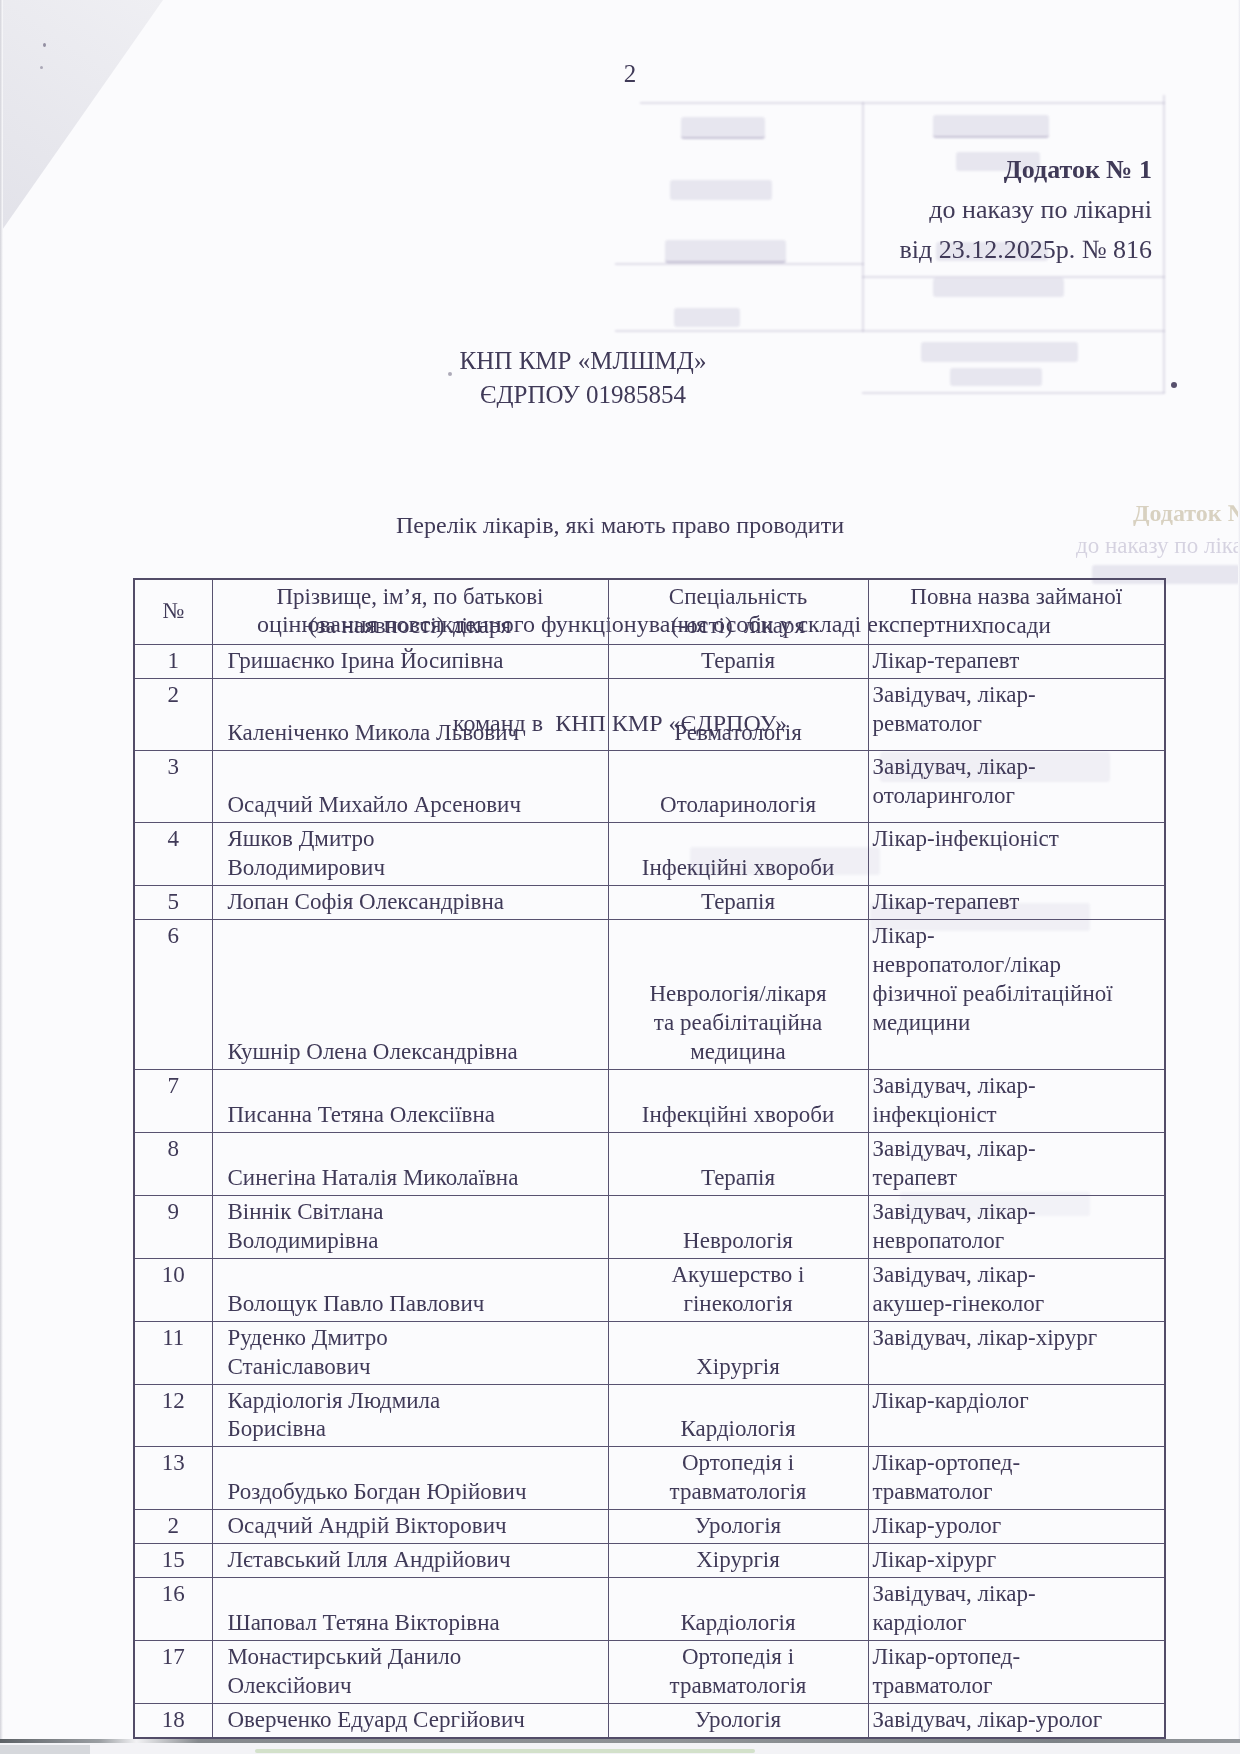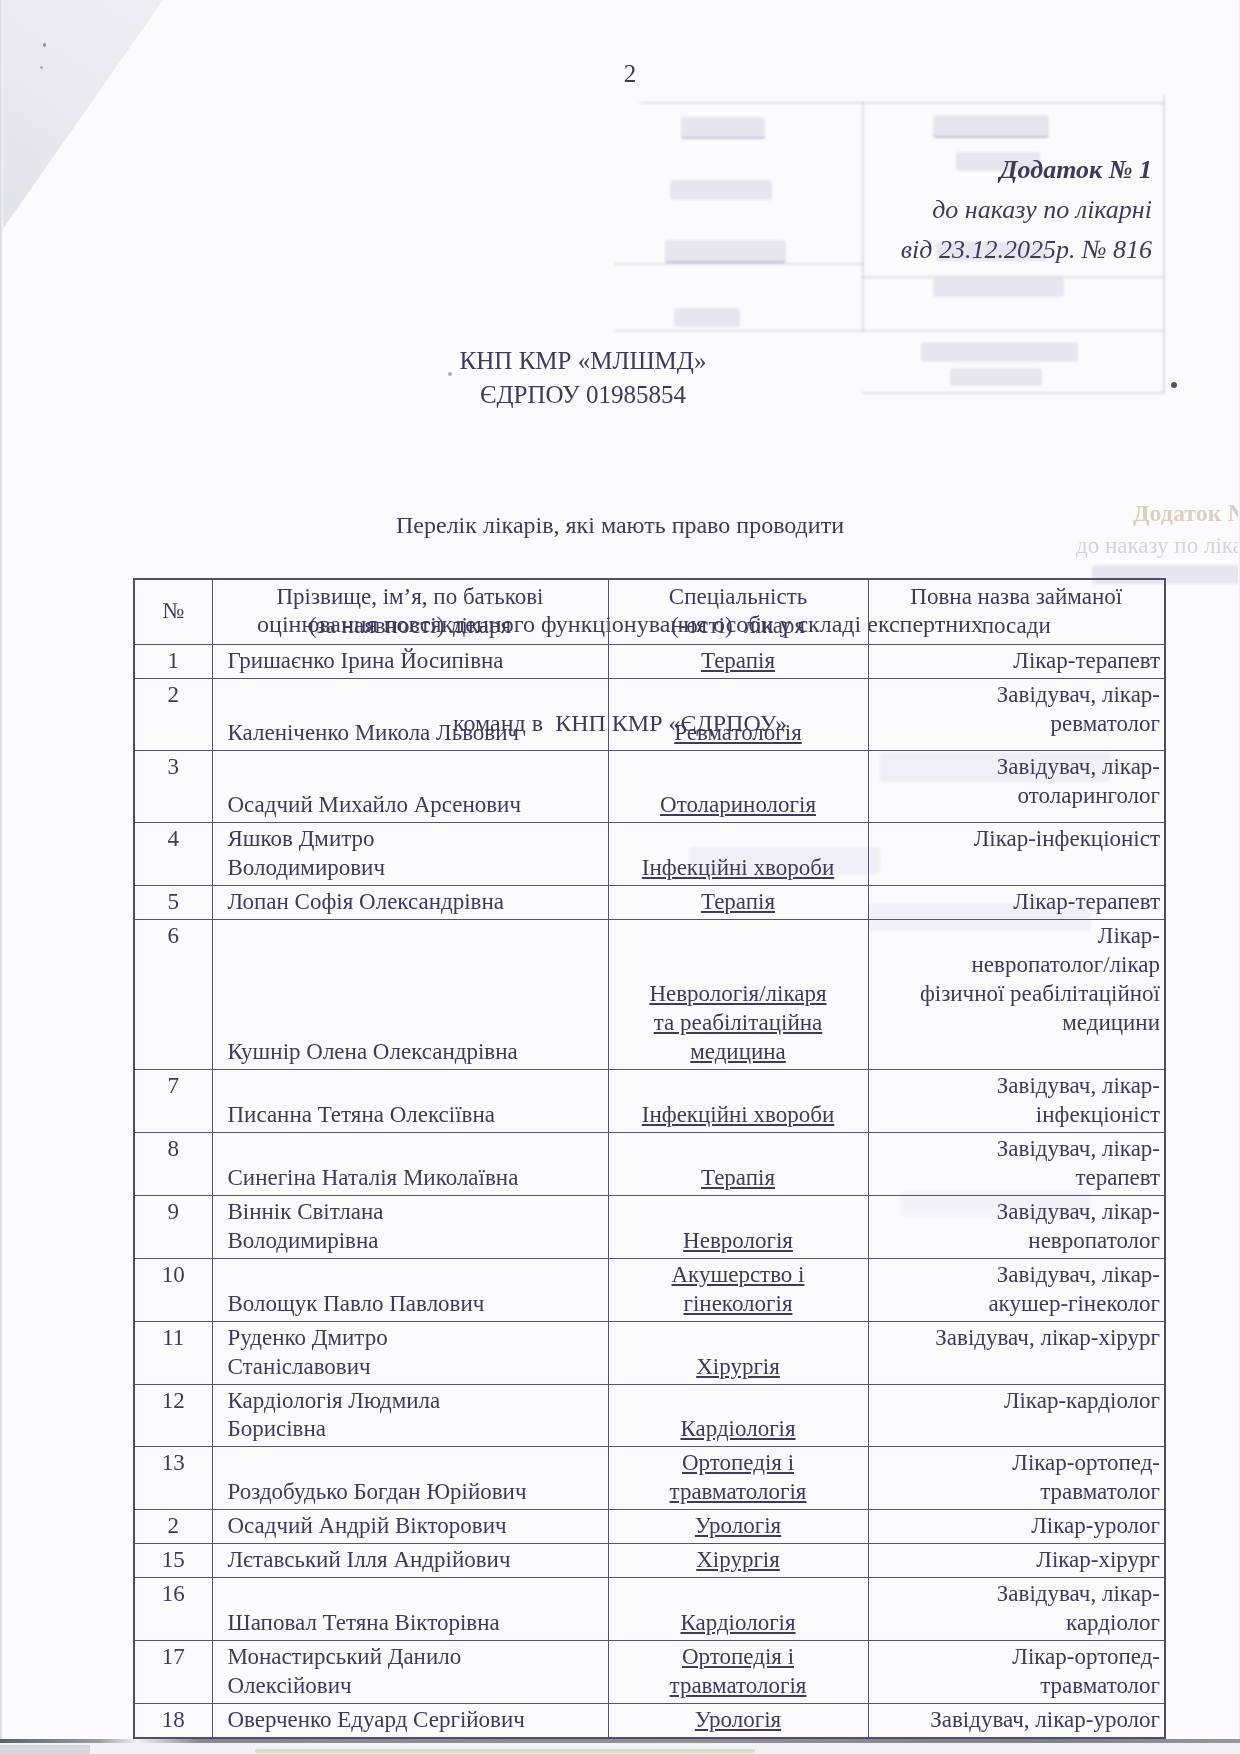--- a/index.html
+++ b/index.html
@@ -27,37 +27,37 @@
   
   .ghost { position:absolute; filter:blur(1.1px); }
   .g-stripe { position:absolute; background:rgba(122,112,160,.15); border-radius:3px; }
   .g-underline { border-bottom:2px solid rgba(122,112,160,.30); }
   .g-line { position:absolute; background:rgba(130,122,165,.22); }
   .ghost-text { position:absolute; filter:blur(.7px); white-space:nowrap; }
   
   .page-number { position:absolute; left:0; top:60px; width:1260px; text-align:center;
     font-size:25px; }
   .appendix { position:absolute; right:88px; top:150px; text-align:right;
-    font-size:26px; line-height:40px;font-style:italic; }
+    font-size:26px; line-height:40px; }
   .appendix .b1 { font-weight:bold; }
   .orgblock { position:absolute; left:133px; top:344px; width:900px; text-align:center;
     font-size:25px; line-height:34px; }
   .titleblock { position:absolute; left:3px; top:443px; width:1234px; text-align:center;
     font-size:24px; line-height:33px; white-space:pre-wrap; }
   .doc-table { position:absolute; left:133px; top:578px; width:1031px;
     border-collapse:collapse; table-layout:fixed; font-size:23px; line-height:1.26;
     color:#403a58; }
   .doc-table th, .doc-table td { border:1.5px solid #585270; white-space:pre-line;
     padding:2px 4px; font-weight:normal; }
   .doc-table { border:2px solid #524c68; }
   .doc-table th { text-align:center; vertical-align:middle; white-space:pre-wrap; padding:3px 4px; }
   .col-num  { text-align:center; vertical-align:top; }
   .col-name { text-align:left; vertical-align:bottom; padding-left:15px !important; }
-  .col-spec { text-align:center; vertical-align:bottom;text-decoration:underline; }
-  .col-pos  { text-align:right; vertical-align:top;margin-left:42px; }
+  .col-spec { text-align:center; vertical-align:bottom; }
+  .col-pos  { text-align:left; vertical-align:top;margin-left:42px; }
   tbody tr:nth-child(6) { height:150px; }
   tbody tr:nth-child(2), tbody tr:nth-child(3) { height:72px; }
 </style>
 </head>
 <body>
 
 <div id="page">
 
   <div class="ghost" style="left:0;top:0;width:1240px;height:420px;">
     <div class="g-line" style="left:640px;top:102px;width:525px;height:2px;"></div>

